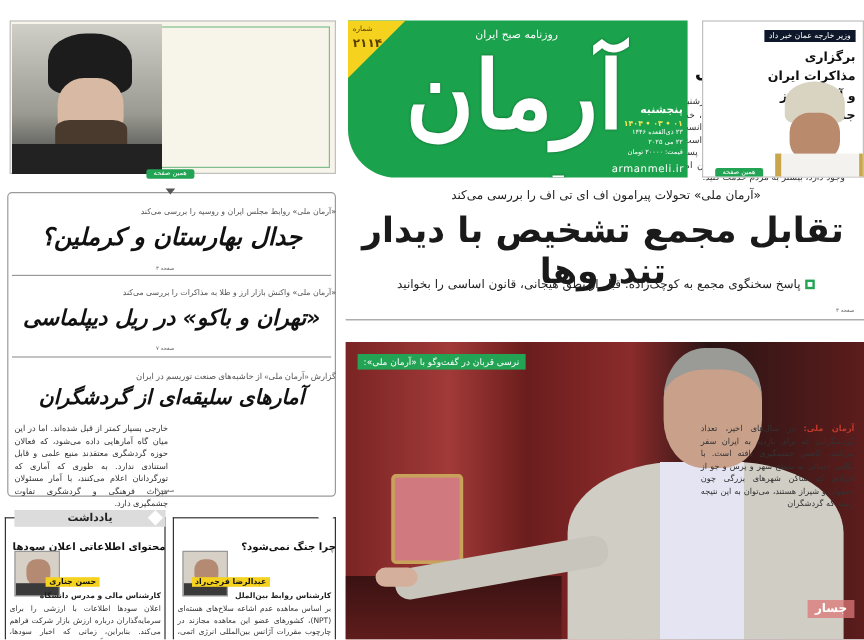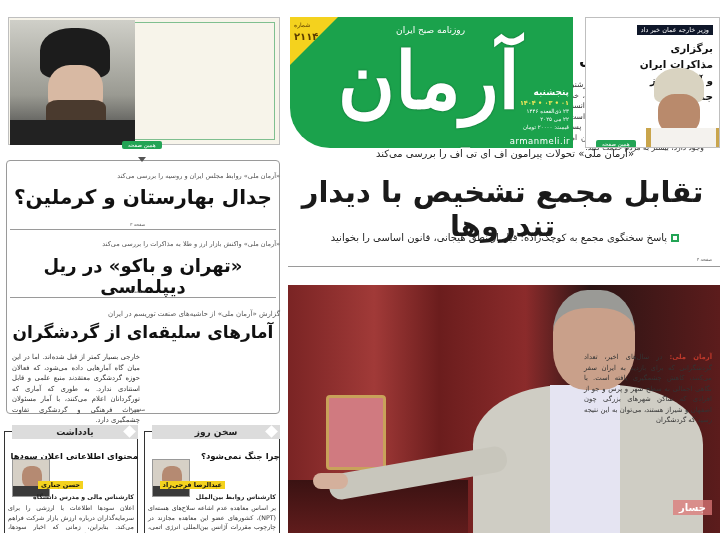--- a/index.html
+++ b/index.html
@@ -39,21 +39,21 @@
   .tr-box { left: 585px; top: 17px; width: 135px; height: 131px; border: 1px solid #bfbfbf; background: #fff; overflow: hidden; }
   .tr-kicker { position: absolute; right: 6px; top: 7px; background: #0f172a; color: #fff; font-size: 6.5px; padding: 1px 4px; }
   .tr-title { position: absolute; right: 6px; top: 22px; width: 80px; font-size: 10.5px; font-weight: bold; line-height: 16px; color: #111; }
   .tr-photo { position: absolute; left: 60px; top: 50px; width: 75px; height: 81px; }
   .tr-photo .turban { position: absolute; left: 8px; top: 0; width: 50px; height: 35px; background: #d9d3c1; border-radius: 50% 50% 20% 20%; }
   .tr-photo .face { position: absolute; left: 12px; top: 26px; width: 42px; height: 40px; background: #b98a6c; border-radius: 40%; }
   .tr-photo .robe { position: absolute; left: 0; top: 60px; width: 75px; height: 21px; background: #f4f2ee; border-left: 5px solid #c9a54c; border-right: 5px solid #c9a54c; }
   .tr-tag { position: absolute; left: 10px; top: 122px; }
 
   
-  .kicker-main { left: 290px; top: 148px; width: 430px; text-align: center; font-size: 10px; color: #222; }
+  .kicker-main { left: 290px; top: 158px; width: 430px; text-align: center; font-size: 10px; color: #222; }
   .headline-main { left: 285px; top: 175px; width: 435px; text-align: center; font-size: 29px; font-weight: bold; color: #1a1a1a; letter-spacing: -0.5px; }
   .sub-main { left: 290px; top: 232px; width: 430px; text-align: center; font-size: 10px; color: #222; }
   .sub-main .sq { display: inline-block; width: 8px; height: 8px; border: 2px solid #23a455; margin-left: 4px; vertical-align: middle; }
   .page-ref { font-size: 4.5px; color: #666; }
   .rule { height: 1px; background: #9a9a9a; }
 
   
   .main-photo { left: 288px; top: 285px; width: 432px; height: 248px; background: linear-gradient(90deg, #7a2424 0%, #a13a38 20%, #6b1d1d 35%, #8b2b2b 55%, #2b1414 70%, #5c1c1c 100%); overflow: hidden; }
   .mp-chair { position: absolute; left: 38px; top: 110px; width: 60px; height: 75px; background: #d07a80; border: 3px solid #c8a25a; border-radius: 4px; }
   .mp-desk { position: absolute; left: 0; top: 195px; width: 180px; height: 53px; background: linear-gradient(180deg, #3a1212, #601c1c); }
@@ -63,21 +63,21 @@
   .mp-arm { position: absolute; left: 40px; top: 175px; width: 180px; height: 26px; background: #c8c6bc; border-radius: 12px; transform: rotate(-10deg); }
   .mp-hand { position: absolute; left: 25px; top: 188px; width: 35px; height: 16px; background: #d4b09c; border-radius: 8px; }
   .mp-kicker { position: absolute; left: 10px; top: 10px; background: #23a455; color: #fff; font-size: 7.5px; padding: 2px 5px; }
   .mp-title { position: absolute; left: 8px; top: 28px; font-size: 22px; font-weight: bold; color: #fff; text-shadow: 1px 1px 3px #000; }
   .mp-watermark { position: absolute; right: 8px; top: 215px; background: rgba(220,120,120,0.75); color: #fff; font-size: 10px; font-weight: bold; padding: 2px 6px; }
 
   
   .ls-box { left: 6px; top: 160px; width: 274px; height: 254px; border: 1px solid #9a9a9a; border-radius: 4px; background: #fff; }
   .ls-arrow { left: 138px; top: 157px; width: 0; height: 0; border-left: 4px solid transparent; border-right: 4px solid transparent; border-top: 5px solid #555; }
   .ls-kicker { width: 274px; left: 6px; text-align: right; font-size: 6.5px; color: #555; }
-  .ls-title { width: 274px; left: 6px; text-align: center; font-weight: bold; color: #111; }
+  .ls-title { width: 274px; left: 6px; text-align: center; font-weight: bold; color: #111; font-style: italic; }
   .ls-col { font-size: 6.8px; line-height: 10.5px; color: #333; text-align: justify; }
   .ls-col .src { color: #c0392b; font-weight: bold; }
 
   
   .sb { top: 425px; height: 108px; background: #fff; }
   .sb-head { position: absolute; top: 0; left: 8px; right: 0; height: 14px; background: #dcdcdc; text-align: center; font-size: 9px; font-weight: bold; color: #222; line-height: 14px; }
   .sb-diamond { position: absolute; right: 4px; top: 2px; width: 9px; height: 9px; background: #fff; transform: rotate(45deg); }
   .sb-frame { position: absolute; top: 6px; left: 0; right: 0; bottom: 0; border-top: 1px solid #333; border-left: 1px solid #333; border-right: 1px solid #333; }
   .sb-title { position: absolute; top: 26px; left: 0; right: 0; text-align: right; font-size: 8.5px; font-weight: bold; color: #111; }
   .sb-photo { position: absolute; left: 8px; top: 34px; width: 38px; height: 38px; background: #d6d0c6; border: 1px solid #999; overflow: hidden; }
@@ -136,37 +136,38 @@
 <div class="abs rule" style="left:288px; top:266px; width:432px;"></div>
 
 <div class="abs main-photo">
   <div class="mp-chair"></div>
   <div class="mp-desk"></div>
   <div class="mp-jacket"></div>
   <div class="mp-shirt"></div>
   <div class="mp-arm"></div>
   <div class="mp-hand"></div>
   <div class="mp-head"></div>
+  <div class="mp-kicker">نرسی قربان در گفت‌وگو با «آرمان ملی»:</div>
   <div class="mp-watermark">جسار</div>
 </div>
 
 <div class="abs ls-box"></div>
 <div class="abs ls-arrow"></div>
 
 <div class="abs ls-kicker" style="top:172px;">«آرمان ملی» روابط مجلس ایران و روسیه را بررسی می‌کند</div>
 <div class="abs ls-title" style="top:185px; font-size:20px;">جدال بهارستان و کرملین؟</div>
 <div class="abs page-ref" style="left:130px; top:222px;">صفحه ۳</div>
 <div class="abs rule" style="left:10px; top:229px; width:266px;"></div>
 
 <div class="abs ls-kicker" style="top:240px;">«آرمان ملی» واکنش بازار ارز و طلا به مذاکرات را بررسی می‌کند</div>
 <div class="abs ls-title" style="top:255px; font-size:18px;">«تهران و باکو» در ریل دیپلماسی</div>
 <div class="abs page-ref" style="left:130px; top:289px;">صفحه ۷</div>
 <div class="abs rule" style="left:10px; top:297px; width:266px;"></div>
 
-<div class="abs ls-kicker" style="top:310px; font-size:7px;">گزارش «آرمان ملی» از حاشیه‌های صنعت توریسم در ایران</div>
+<div class="abs ls-kicker" style="top:310px; font-size:7px;font-family:Liberation Serif, serif;">گزارش «آرمان ملی» از حاشیه‌های صنعت توریسم در ایران</div>
 <div class="abs ls-title" style="top:322px; font-size:17px;">آمارهای سلیقه‌ای از گردشگران</div>
 <div class="abs ls-col" style="right:8px; top:352px; width:128px;"><span class="src">آرمان ملی:</span><span> در سال‌های اخیر، تعداد گردشگرانی که برای بازدید به ایران سفر می‌کنند، کاهش چشمگیری یافته است. با نگاهی اجمالی به سطح شهر و پرس و جو از افرادی که ساکن شهرهای بزرگی چون اصفهان و شیراز هستند، می‌توان به این نتیجه رسید که گردشگران</span></div>
 <div class="abs ls-col" style="left:12px; top:352px; width:128px;">خارجی بسیار کمتر از قبل شده‌اند. اما در این میان گاه آمارهایی داده می‌شود، که فعالان حوزه گردشگری معتقدند منبع علمی و قابل استنادی ندارد. به طوری که آماری که تورگردانان اعلام می‌کنند، با آمار مسئولان میراث فرهنگی و گردشگری تفاوت چشمگیری دارد.</div>
 <div class="abs page-ref" style="left:130px; top:407px;">صفحه ۹</div>
 
 <div class="abs sb" style="left:4px; width:134px;">
   <div class="sb-frame"></div>
   <div class="sb-head">یادداشت</div>
   <div class="sb-diamond"></div>
   <div class="sb-title">محتوای اطلاعاتی اعلان سودها</div>
@@ -174,21 +175,20 @@
       <div class="f"></div>
       <div class="b"></div>
     </div>
   <div class="sb-name" style="top:56px;">حسن جناری</div>
   <div class="sb-role" style="top:68px;">کارشناس مالی و مدرس دانشگاه</div>
   <div class="sb-body">اعلان سودها اطلاعات با ارزشی را برای سرمایه‌گذاران درباره ارزش بازار شرکت فراهم می‌کند. بنابراین، زمانی که اخبار سودها، غیرمنتظره (اساساً بالاتر یا کمتر از حد مورد انتظار)</div>
 </div>
 
 <div class="abs sb" style="left:144px; width:136px;">
   <div class="sb-frame"></div>
-  <div class="sb-head">سخن روز</div>
   <div class="sb-diamond"></div>
   <div class="sb-title">چرا جنگ نمی‌شود؟</div>
   <div class="sb-photo">
       <div class="f"></div>
       <div class="b"></div>
     </div>
   <div class="sb-name" style="top:56px;">عبدالرضا فرجی‌راد</div>
   <div class="sb-role" style="top:68px;">کارشناس روابط بین‌الملل</div>
   <div class="sb-body">بر اساس معاهده عدم اشاعه سلاح‌های هسته‌ای (NPT)، کشورهای عضو این معاهده مجازند در چارچوب مقررات آژانس بین‌المللی انرژی اتمی، حتی تا غنای ۹۰ درصد نیز غنی‌سازی انجام دهند.</div>
 </div>

